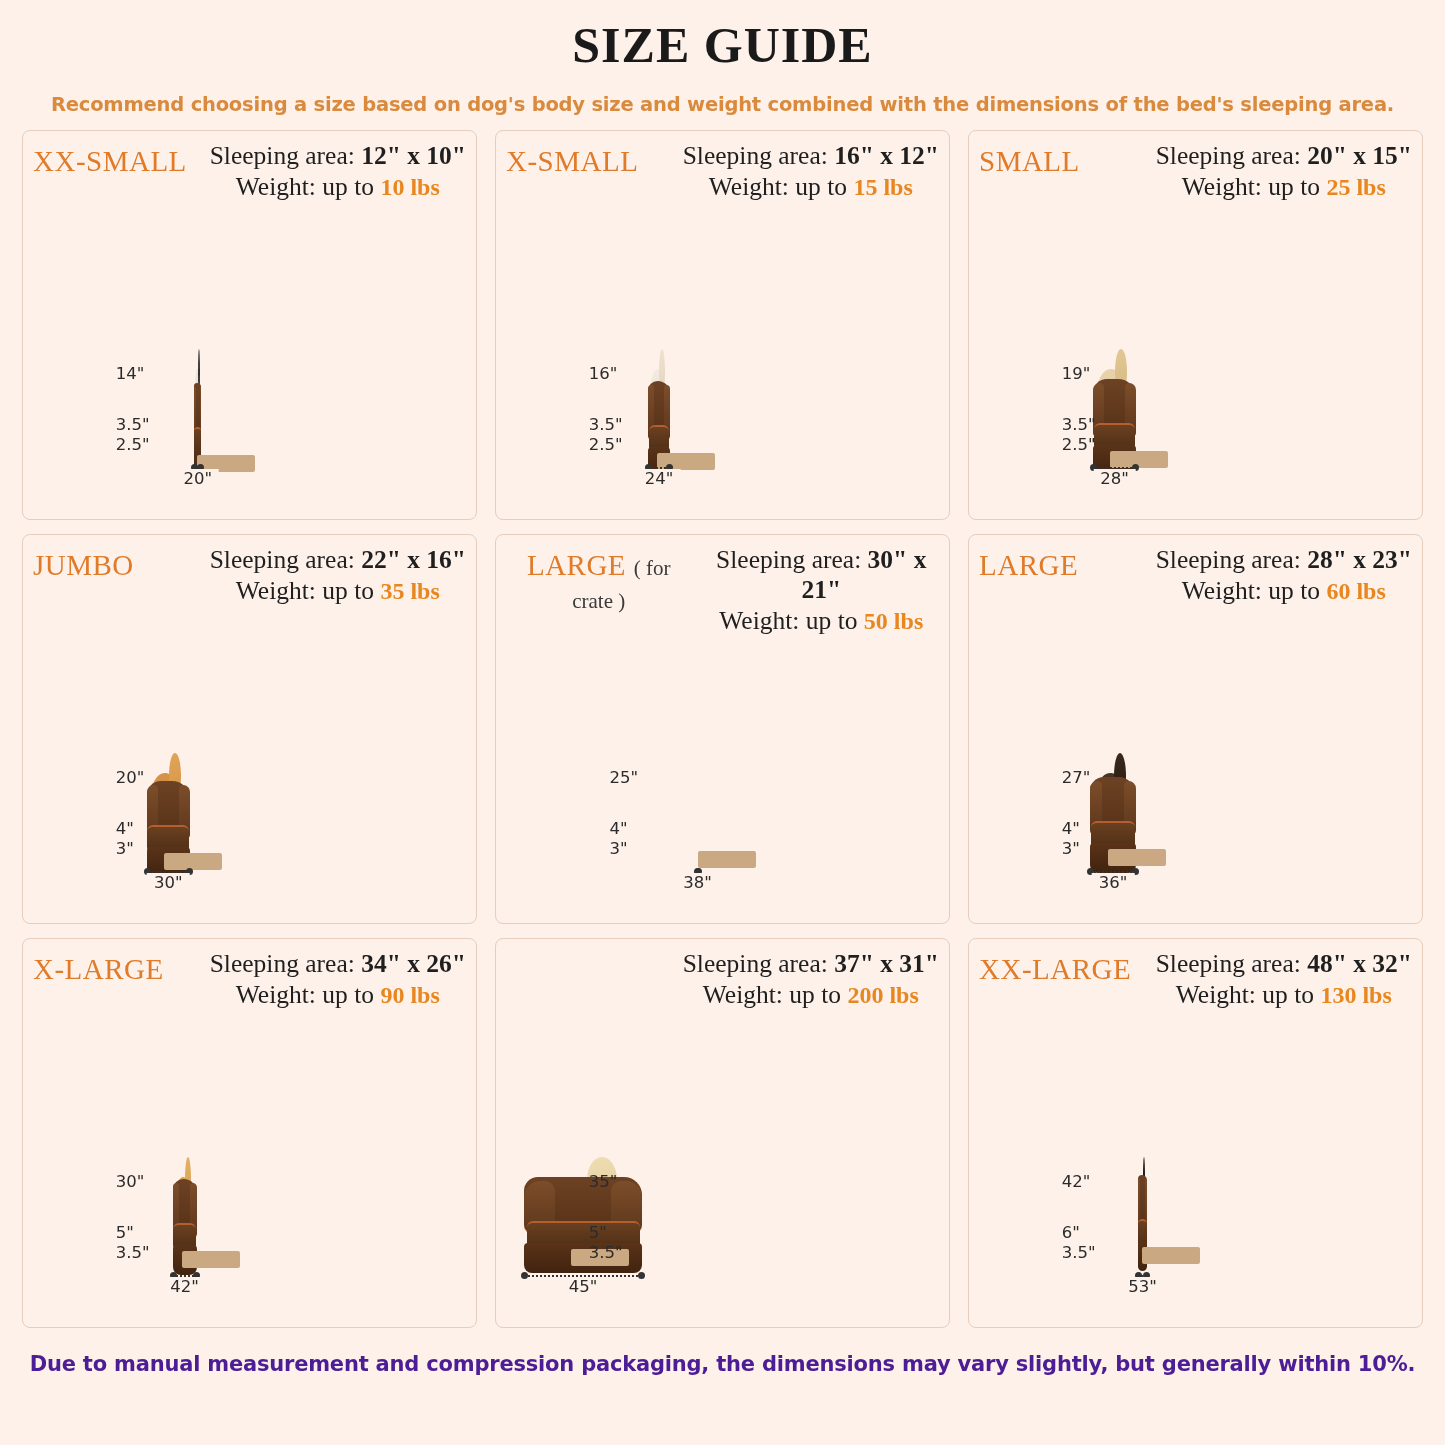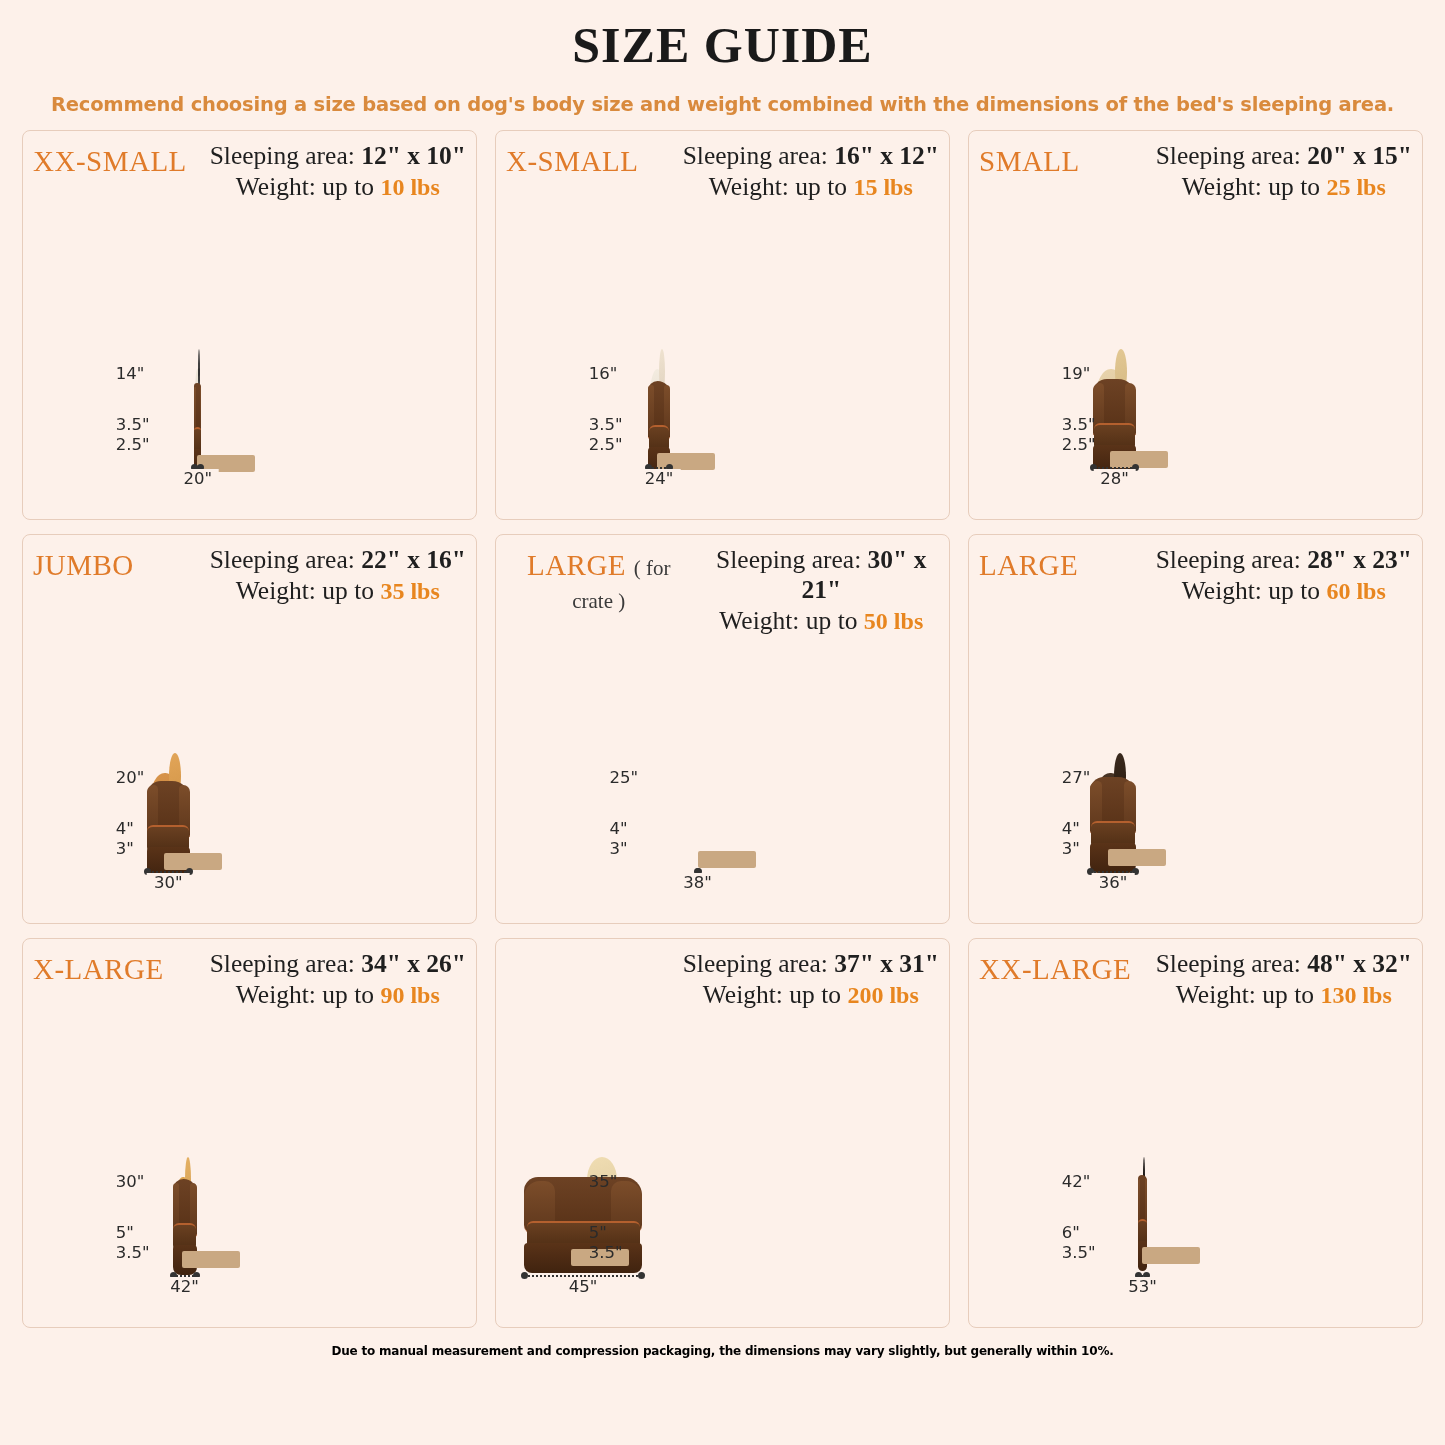--- a/index.html
+++ b/index.html
@@ -223,23 +223,23 @@
   }
   .weight-line .val {
     color: #e8861f;
     font-weight: bold;
     font-size: 24px;
   }
   .footer {
     text-align: center;
     font-family: "DejaVu Sans", sans-serif;
     font-weight: bold;
-    font-size: 12px;
-    color: #000000;
-    margin-top: 16px;
+    font-size: 21px;
+    color: #4c1d95;
+    margin-top: 24px;
     letter-spacing: -0.2px;
   }
 </style>
 </head>
 <body>
 
 <div class="page">
 
   <div class="title">SIZE GUIDE</div>
   <div class="subtitle">Recommend choosing a size based on dog's body size and weight combined with the dimensions of the bed's sleeping area.</div>

